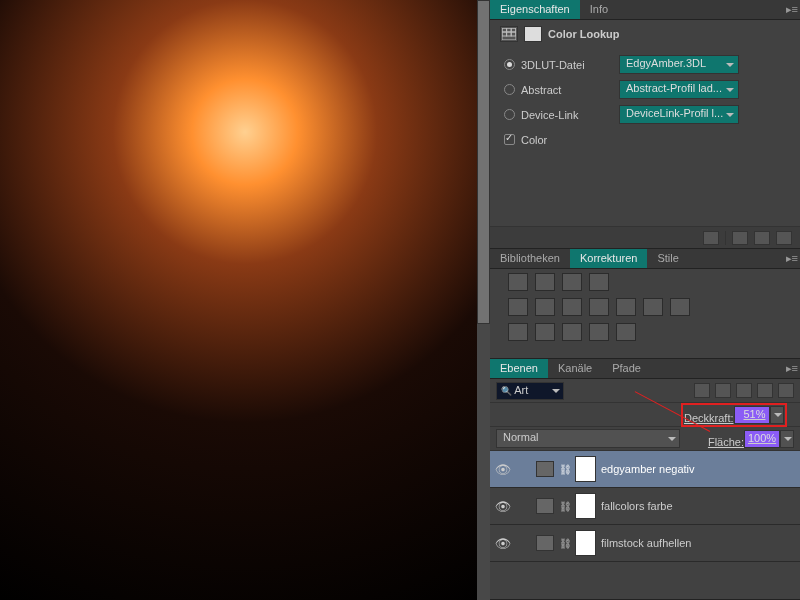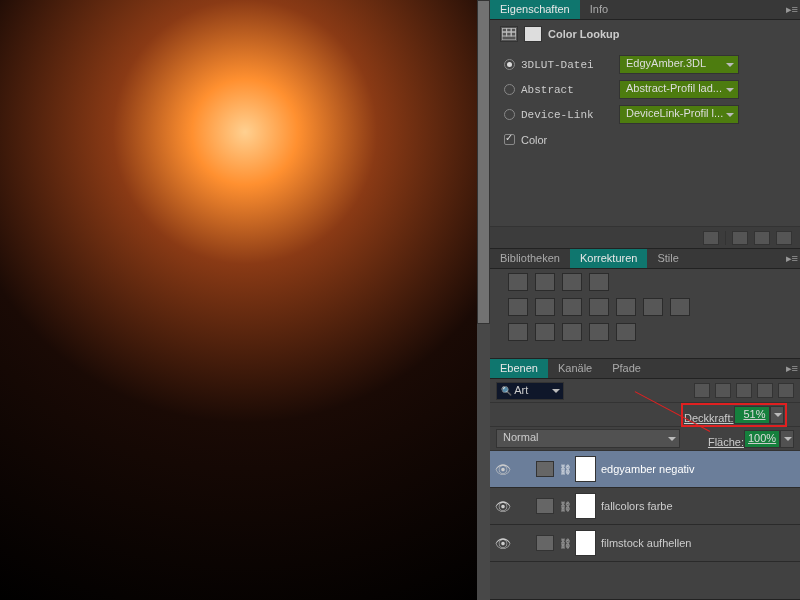--- a/index.html
+++ b/index.html
@@ -14,42 +14,42 @@
 .tab-menu { margin-left: auto; width: 16px; display: flex; align-items: center; justify-content: center; color: #999; }
 .section { border-bottom: 1px solid #222; }
 .prop-head { display: flex; align-items: center; padding: 6px 10px; gap: 6px; }
 .ico-box { width: 18px; height: 16px; background: #555; border: 1px solid #333; display: inline-flex; align-items: center; justify-content: center; }
 .prop-rows { padding: 4px 10px 8px 14px; }
 .prop-row { display: flex; align-items: center; height: 25px; gap: 6px; }
 .radio, .check { width: 11px; height: 11px; border-radius: 50%; border: 1px solid #888; display: inline-block; position: relative; flex-shrink: 0; }
 .radio.sel::after { content: ""; position: absolute; inset: 2px; border-radius: 50%; background: #ddd; }
 .check { border-radius: 2px; }
 .check.sel::after { content: "✓"; position: absolute; top: -3px; left: 0; font-size: 10px; color: #ddd; }
-.prop-row .lbl { flex: 0 0 92px; font-family: Liberation Mono, monospace; }
-.drop { background: #4d7c0f; border: 1px solid #333; height: 19px; padding: 1px 16px 1px 6px; position: relative; color: #ddd; overflow: hidden; white-space: nowrap; }
+.prop-row .lbl { flex: 0 0 92px; }
+.drop { background: #0f766e; border: 1px solid #333; height: 19px; padding: 1px 16px 1px 6px; position: relative; color: #ddd; overflow: hidden; white-space: nowrap; }
 .drop::after { content: ""; position: absolute; right: 4px; top: 7px; border: 4px solid transparent; border-top-color: #bbb; }
 .drop.wide { width: 120px; }
 .icon-row { display: flex; gap: 6px; justify-content: flex-end; padding: 3px 8px; border-top: 1px solid #333; background: #3c3c3c; height: 22px; align-items: center; }
 .tiny-ico { width: 16px; height: 14px; background: #555; border: 1px solid #333; }
 .korr-head { padding: 5px 10px 2px; }
 .adj-grid { padding: 4px 10px 10px 18px; }
 .adj-row { display: flex; gap: 7px; margin-bottom: 7px; }
 .adj-ico { width: 20px; height: 18px; background: #575757; border: 1px solid #2b2b2b; }
 .layers { flex: 1; display: flex; flex-direction: column; }
 .filter-row { display: flex; align-items: center; padding: 3px 6px; gap: 6px; height: 24px; border-bottom: 1px solid #333; }
 .search-drop { background: #0f172a; border: 1px solid #333; height: 18px; width: 68px; padding: 1px 14px 1px 4px; position: relative; }
 .search-drop::before { content: "🔍"; font-size: 9px; margin-right: 2px; }
 .search-drop::after { content: ""; position: absolute; right: 3px; top: 6px; border: 4px solid transparent; border-top-color: #bbb; }
 .filter-icons { display: flex; gap: 5px; margin-left: auto; }
 .fico { width: 16px; height: 15px; border: 1px solid #333; background: #555; }
 .blend-row, .lock-row { display: flex; align-items: center; padding: 3px 6px; height: 24px; border-bottom: 1px solid #333; gap: 4px; }
 .blend-drop { background: #515151; border: 1px solid #333; height: 19px; width: 184px; padding: 1px 14px 1px 6px; position: relative; margin-top: 48px; }
 .blend-drop::after { content: ""; position: absolute; right: 3px; top: 7px; border: 4px solid transparent; border-top-color: #bbb; }
 .opacity-box { display: flex; align-items: flex-end; gap: 0; text-decoration: underline; }
-.num-field { background: #15803d; border: 1px solid #333; width: 36px; height: 18px; padding: 1px 3px; text-align: right; color: #ddd; }
+.num-field { background: #8b5cf6; border: 1px solid #333; width: 36px; height: 18px; padding: 1px 3px; text-align: right; color: #ddd; }
 .num-btn { background: #515151; border: 1px solid #333; width: 14px; height: 18px; position: relative; }
 .num-btn::after { content: ""; position: absolute; left: 3px; top: 6px; border: 4px solid transparent; border-top-color: #bbb; }
 .highlight { outline: 2px solid #e02020; outline-offset: 1px; }
 .lock-icons { display: flex; gap: 4px; }
 .layer-list { flex: 1; overflow: hidden; }
 .layer { display: flex; align-items: center; height: 37px; border-bottom: 1px solid #2a2a2a; }
 .layer.selected { background: #6b7e9a; color: #fff; }
 .vis { width: 26px; display: flex; align-items: center; justify-content: center; font-size: 13px; color: #ccc; }
 .inner { flex: 1; display: flex; align-items: center; gap: 5px; padding-left: 20px; }
 .layer-ico { width: 18px; height: 16px; background: #666; border: 1px solid #333; }

